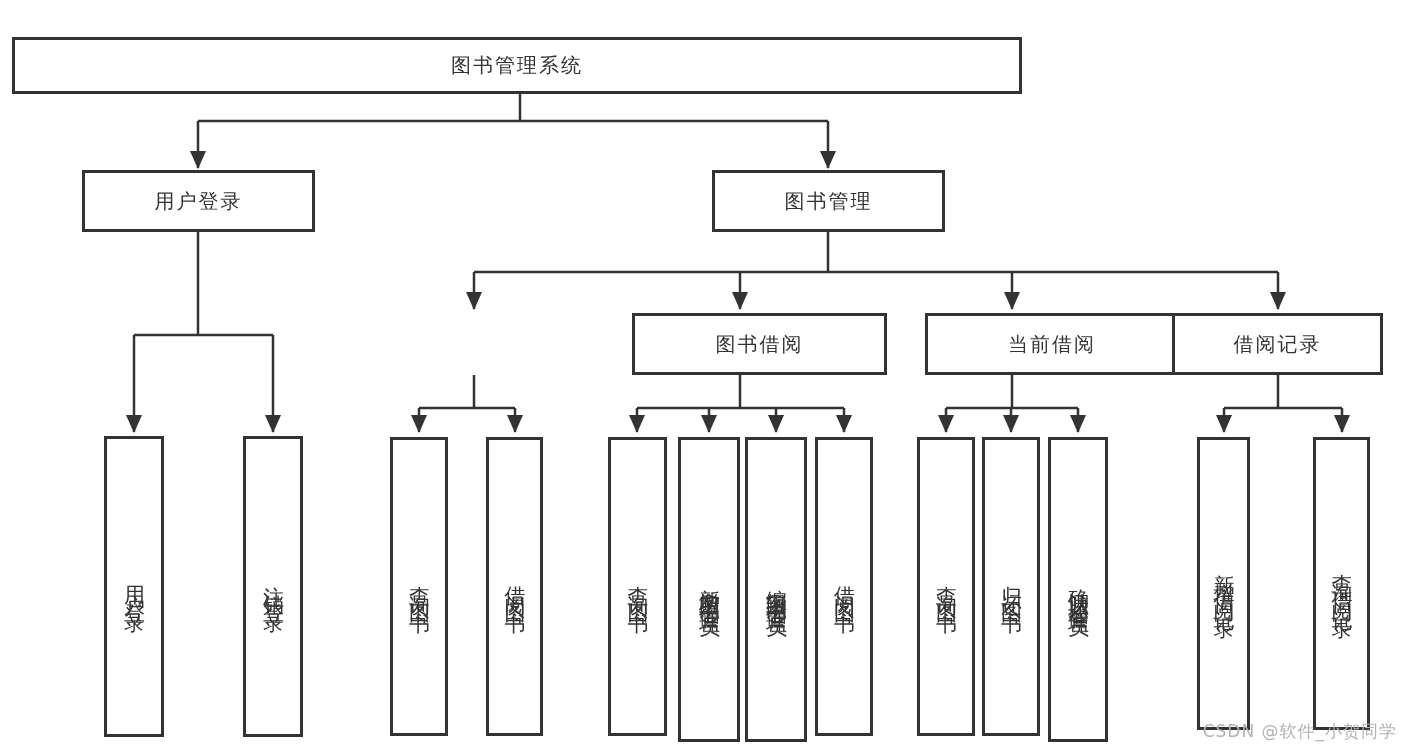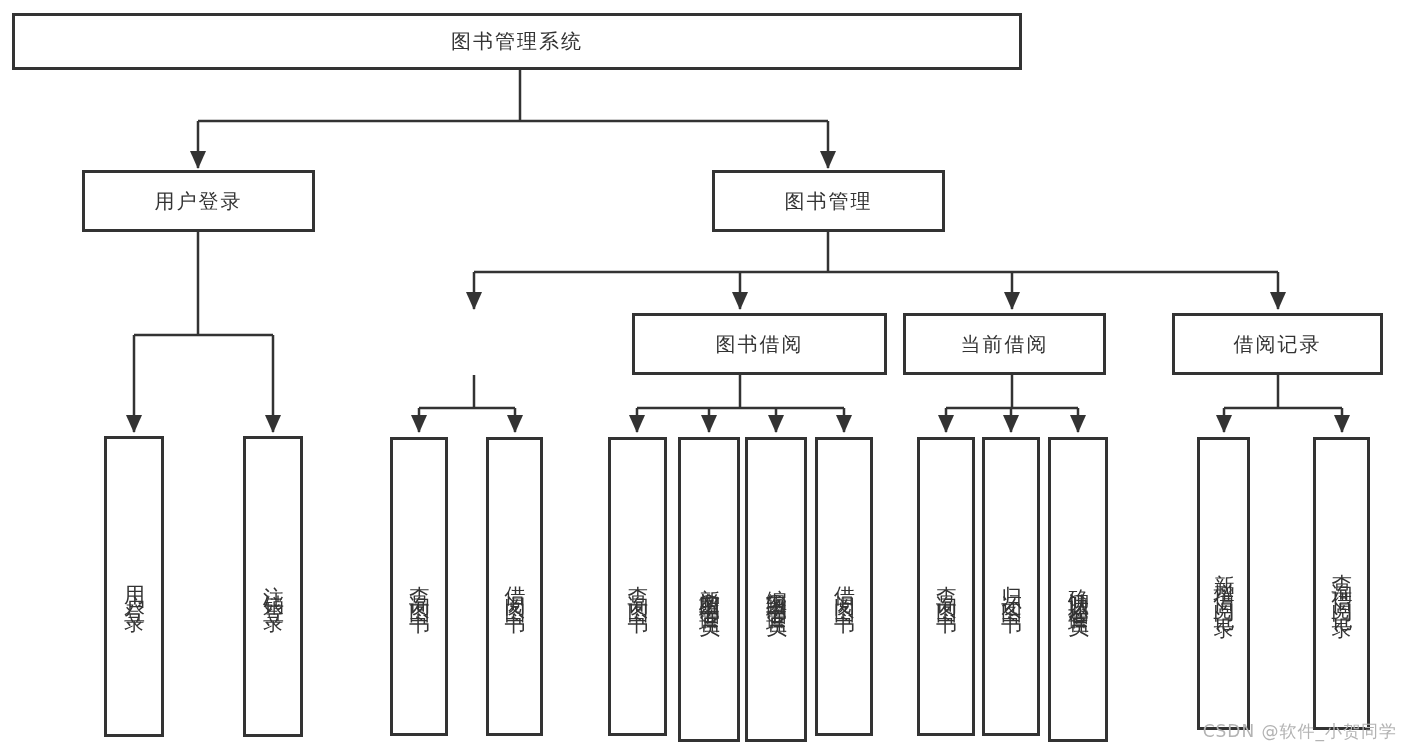--- a/index.html
+++ b/index.html
@@ -10,21 +10,21 @@
     color:#333333;
   }
   #lines { position:absolute; left:0; top:0; width:1405px; height:747px; pointer-events:none; }
   .hbox, .vbox {
     position:absolute; box-sizing:border-box;
     border:3px solid #333333; background:#ffffff;
     display:flex; align-items:center; justify-content:center;
     color:#333333;
   }
   .hbox { font-size:20px; letter-spacing:2px; white-space:nowrap; }
-  .root { font-size:20px; }
+  .root { font-size:20px;margin-top:24px; }
   .vbox { font-size:21px; }
   .vbox .vtext {
     writing-mode:vertical-rl; text-orientation:mixed;
     letter-spacing:9px; line-height:1;
   }
   .vbox.long .vtext { letter-spacing:4px; }
   .watermark {
     position:absolute; right:8px; bottom:4px;
     font-size:17px; color:#b3b3b3; letter-spacing:1px;
     white-space:nowrap;
@@ -92,21 +92,21 @@
   <div class="hbox" style="left:82px;top:170px;width:233px;height:62px">
     <span>用户登录</span>
   </div>
   <div class="hbox" style="left:712px;top:170px;width:233px;height:62px">
     <span>图书管理</span>
   </div>
 
   <div class="hbox" style="left:632px;top:313px;width:255px;height:62px">
     <span>图书借阅</span>
   </div>
-  <div class="hbox" style="left:903px;top:313px;width:203px;height:62px">
+  <div class="hbox" style="left:925px;top:313px;width:254px;height:62px">
     <span>当前借阅</span>
   </div>
   <div class="hbox" style="left:1172px;top:313px;width:211px;height:62px">
     <span>借阅记录</span>
   </div>
 
   <div class="vbox" style="left:104px;top:436px;width:60px;height:301px">
     <span class="vtext">用户登录</span>
   </div>
   <div class="vbox" style="left:243px;top:436px;width:60px;height:301px">

